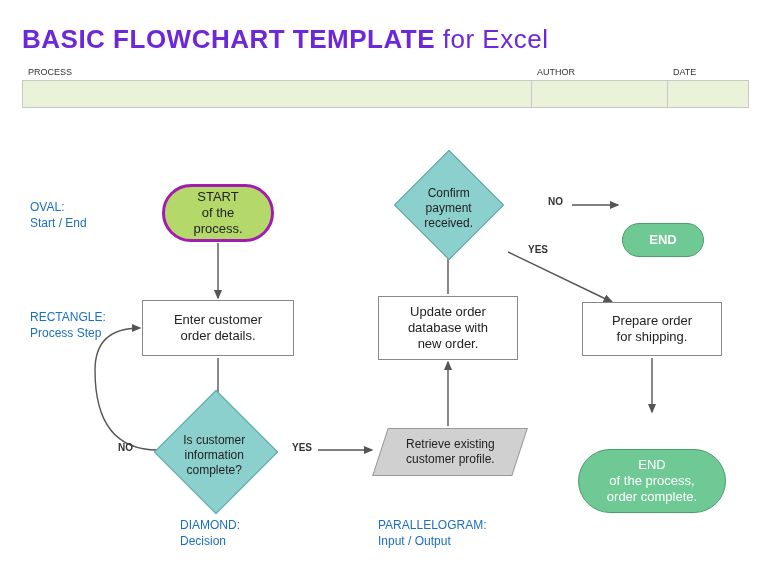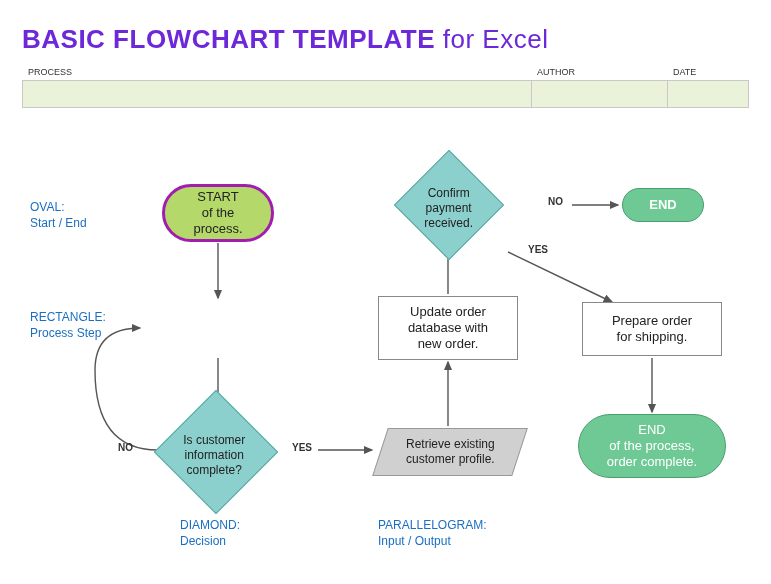--- a/index.html
+++ b/index.html
@@ -14,21 +14,21 @@
   .input-row { display: flex; margin: 0 22px; }
   .input-cell { background: #eaf3d9; border: 1px solid #c8c8c8; height: 28px; }
   .ic-process { flex: 1; border-right: none; }
   .ic-author { width: 136px; border-right: none; }
   .ic-date { width: 82px; }
   .canvas { position: absolute; left: 0; top: 130px; width: 771px; height: 454px; }
   .label { position: absolute; font-size: 12px; color: #1a6fc0; line-height: 1.3; }
   .shape-text { font-size: 13px; color: #222; text-align: center; line-height: 1.25; }
   .oval { position: absolute; border-radius: 999px; display: flex; align-items: center; justify-content: center; padding: 8px 14px; }
   .oval-start { background: #b4d96a; border: 3px solid #a21caf; }
-  .oval-end { background: #6fc995; border: 1px solid #4a9e6e; color: #fff; }
+  .oval-end { background: #6fc995; border: 1px solid #4a9e6e; color: #fff; margin-top: 35px; }
   .rect { position: absolute; background: #fff; border: 1px solid #888; display: flex; align-items: center; justify-content: center; padding: 8px 10px; }
   .diamond { position: absolute; transform: rotate(45deg); background: #8cd0ce; border: 1px solid #5aa8a5; }
   .diamond-inner { transform: rotate(-45deg); width: 140%; display: flex; align-items: center; justify-content: center; }
   .para { position: absolute; background: #d0d0d0; border: 1px solid #999; transform: skewX(-18deg); display: flex; align-items: center; justify-content: center; }
   .para-inner { transform: skewX(18deg); }
   .edge-label { position: absolute; font-size: 10px; font-weight: bold; color: #333; text-align: center; }
   svg.arrows { position: absolute; left: 0; top: 0; width: 771px; height: 454px; pointer-events: none; }
 </style>
 </head>
 <body>
@@ -87,20 +87,24 @@
   </div>
   <div class="label" style="left:378px; top:388px;">
     <span>PARALLELOGRAM:</span><br><span>Input / Output</span>
   </div>
 
   <div class="oval oval-start" style="left:162px; top:54px; width:112px; height:58px;">
     <div class="shape-text" style="white-space:pre-line;">START
 of the process.</div>
   </div>
 
+  <div class="rect" style="left:142px; top:170px; width:152px; height:56px;">
+    <div class="shape-text" style="white-space:pre-line;">Enter customer
+order details.</div>
+  </div>
 
   <div class="diamond" style="left:172px; top:278px; width:88px; height:88px;">
     <div class="diamond-inner" style="position:absolute; left:-18px; top:24px; width:124px;">
       <div class="shape-text" style="white-space:pre-line; font-size:12px;">Is customer
 information
 complete?</div>
     </div>
   </div>
 
   <div class="para" style="left:380px; top:298px; width:140px; height:48px;">

